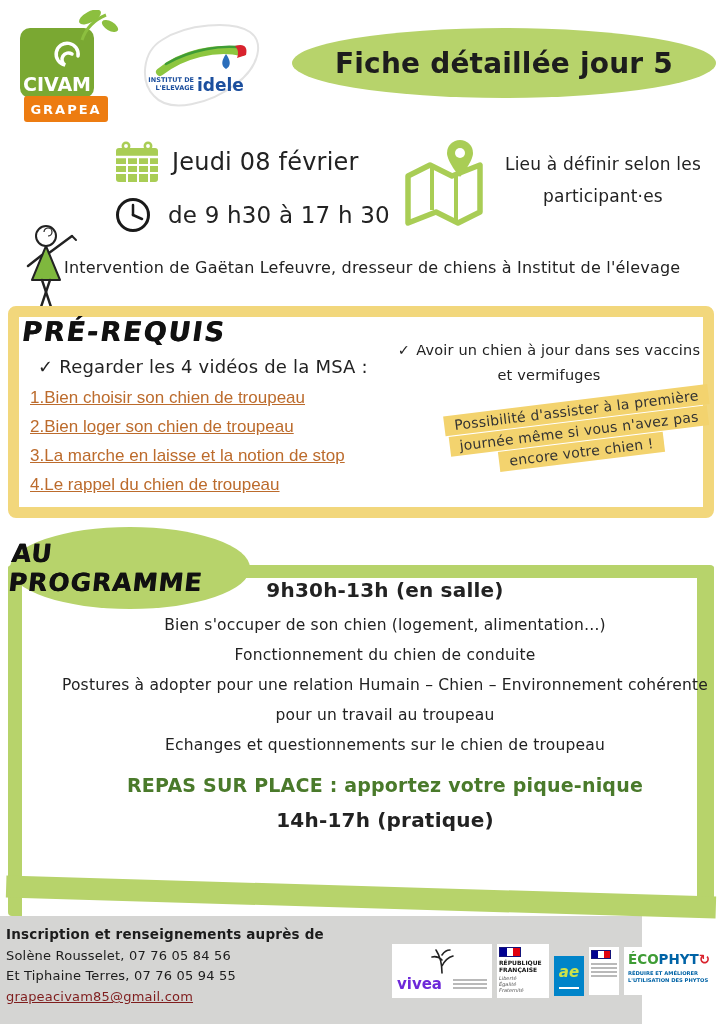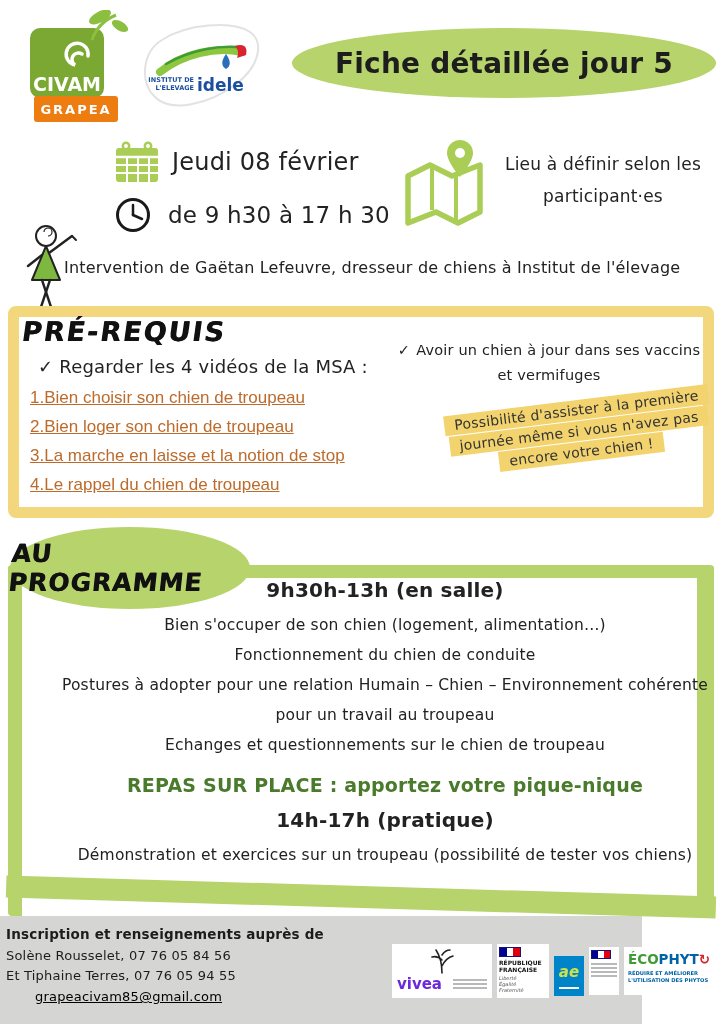--- a/index.html
+++ b/index.html
@@ -1,20 +1,20 @@
 <!DOCTYPE html>
 <html><head>
 <meta charset="utf-8">
 <style>
   html,body{margin:0;padding:0;background:#888;}
   .page{position:relative;width:722px;height:1024px;background:#fff;overflow:hidden;
         font-family:"DejaVu Sans",sans-serif;color:#222;margin:0 auto;}
   .hand{letter-spacing:.2px;}
   
-  .civam-logo{position:absolute;left:30px;top:10px;width:100px;height:114px;}
+  .civam-logo{position:absolute;left:20px;top:10px;width:100px;height:114px;}
   .idele-logo{position:absolute;left:138px;top:16px;width:128px;height:100px;}
   .title-pill{position:absolute;left:292px;top:28px;width:424px;height:70px;background:#b7d36b;
               border-radius:50%;display:flex;align-items:center;justify-content:center;
               font-size:28px;font-weight:600;color:#1d1d1d;}
   
   .date-row{position:absolute;left:114px;top:140px;display:flex;align-items:center;gap:12px;}
   .date-row .txt{font-size:24px;font-weight:500;}
   .time-row{position:absolute;left:114px;top:196px;display:flex;align-items:center;gap:16px;}
   .time-row .txt{font-size:23px;font-weight:500;}
   .map-wrap{position:absolute;left:402px;top:138px;width:84px;height:94px;}
@@ -52,21 +52,21 @@
                 transform:rotate(1.7deg);z-index:3;}
   .prog-content{position:absolute;left:35px;top:578px;width:652px;text-align:center;z-index:2;margin-left:24px;}
   .prog-content .s-title{font-size:20px;font-weight:700;margin-bottom:8px;}
   .prog-content .item{font-size:15.5px;line-height:30px;font-weight:500;}
   .lunch{font-size:19px;font-weight:700;color:#4a7a2b;margin:14px 0 12px 0;}
   .s2-title{font-size:20px;font-weight:700;margin-bottom:8px;}
   
   .footer{position:absolute;left:0;top:916px;width:642px;height:108px;background:#d5d5d3;z-index:2;}
   .contact{position:absolute;left:6px;top:8px;font-size:13px;line-height:1.6;color:#1c1c1c;}
   .contact .head{font-weight:700;font-size:13.5px;}
-  .email{color:#000000;text-decoration:underline;margin-left:29px;}
+  .email{color:#7f1d1d;text-decoration:underline;}
   .logos{position:absolute;left:392px;top:28px;display:flex;gap:5px;align-items:flex-start;}
   .lbox{background:#fff;}
   .vivea-box{width:100px;height:54px;position:relative;}
   .vivea-box svg{position:absolute;left:36px;top:2px;}
   .vivea-name{position:absolute;left:5px;bottom:5px;font-size:15px;font-weight:900;color:#6d28d9;margin-top:12px;}
   .vivea-lines{position:absolute;right:5px;bottom:7px;width:34px;}
   .tiny-line{height:2px;background:#b9b9b9;margin:2px 0;}
   .rf-box{width:52px;height:54px;padding:3px 2px;box-sizing:border-box;}
   .flag{display:flex;width:20px;height:8px;border:1px solid #14147a;}
   .flag div{flex:1;}
@@ -205,21 +205,20 @@
   <div class="brush-bottom"></div>
 
   <div class="prog-content hand">
     <div class="s-title">9h30h-13h (en salle)</div>
     <div class="item">Bien s'occuper de son chien (logement, alimentation…)</div>
     <div class="item">Fonctionnement du chien de conduite</div>
     <div class="item">Postures à adopter pour une relation Humain – Chien – Environnement cohérente pour un travail au troupeau</div>
     <div class="item">Echanges et questionnements sur le chien de troupeau</div>
     <div class="lunch">REPAS SUR PLACE : apportez votre pique-nique</div>
     <div class="s2-title">14h-17h (pratique)</div>
-    <div class="item">Démonstration et exercices sur un troupeau (possibilité de tester vos chiens)</div>
   </div>
 
   <div class="footer">
     <div class="contact hand">
       <div class="head">Inscription et renseignements auprès de</div>
       <div>Solène Rousselet, 07 76 05 84 56</div>
       <div>Et Tiphaine Terres, 07 76 05 94 55</div>
       <a href="#" class="email">grapeacivam85@gmail.com</a>
     </div>
 

